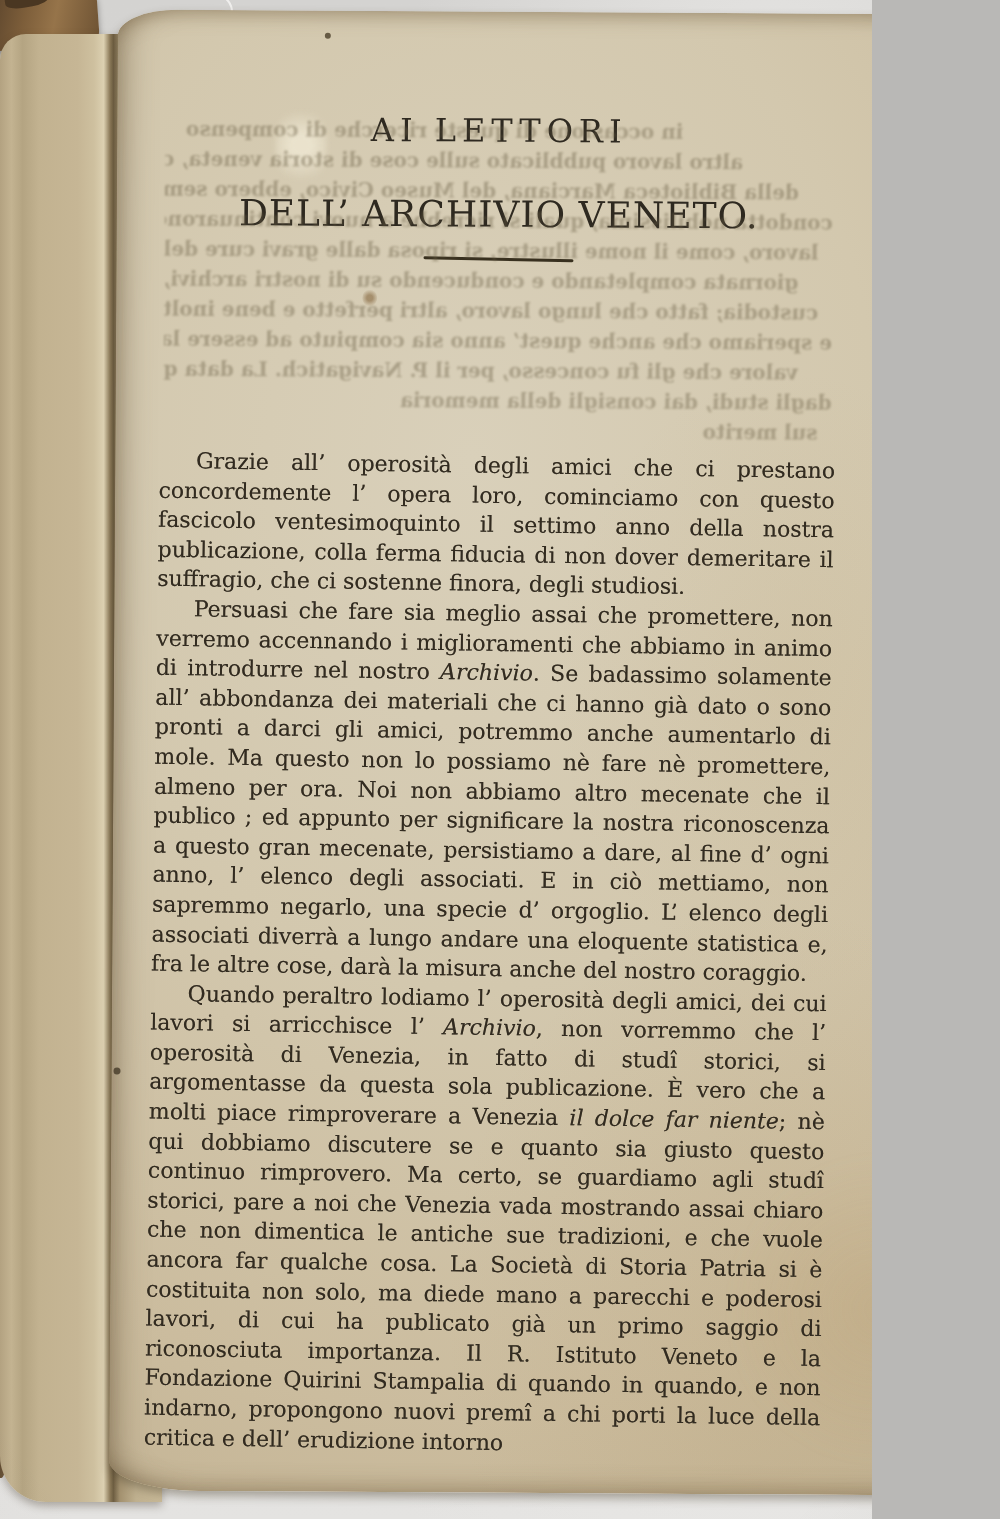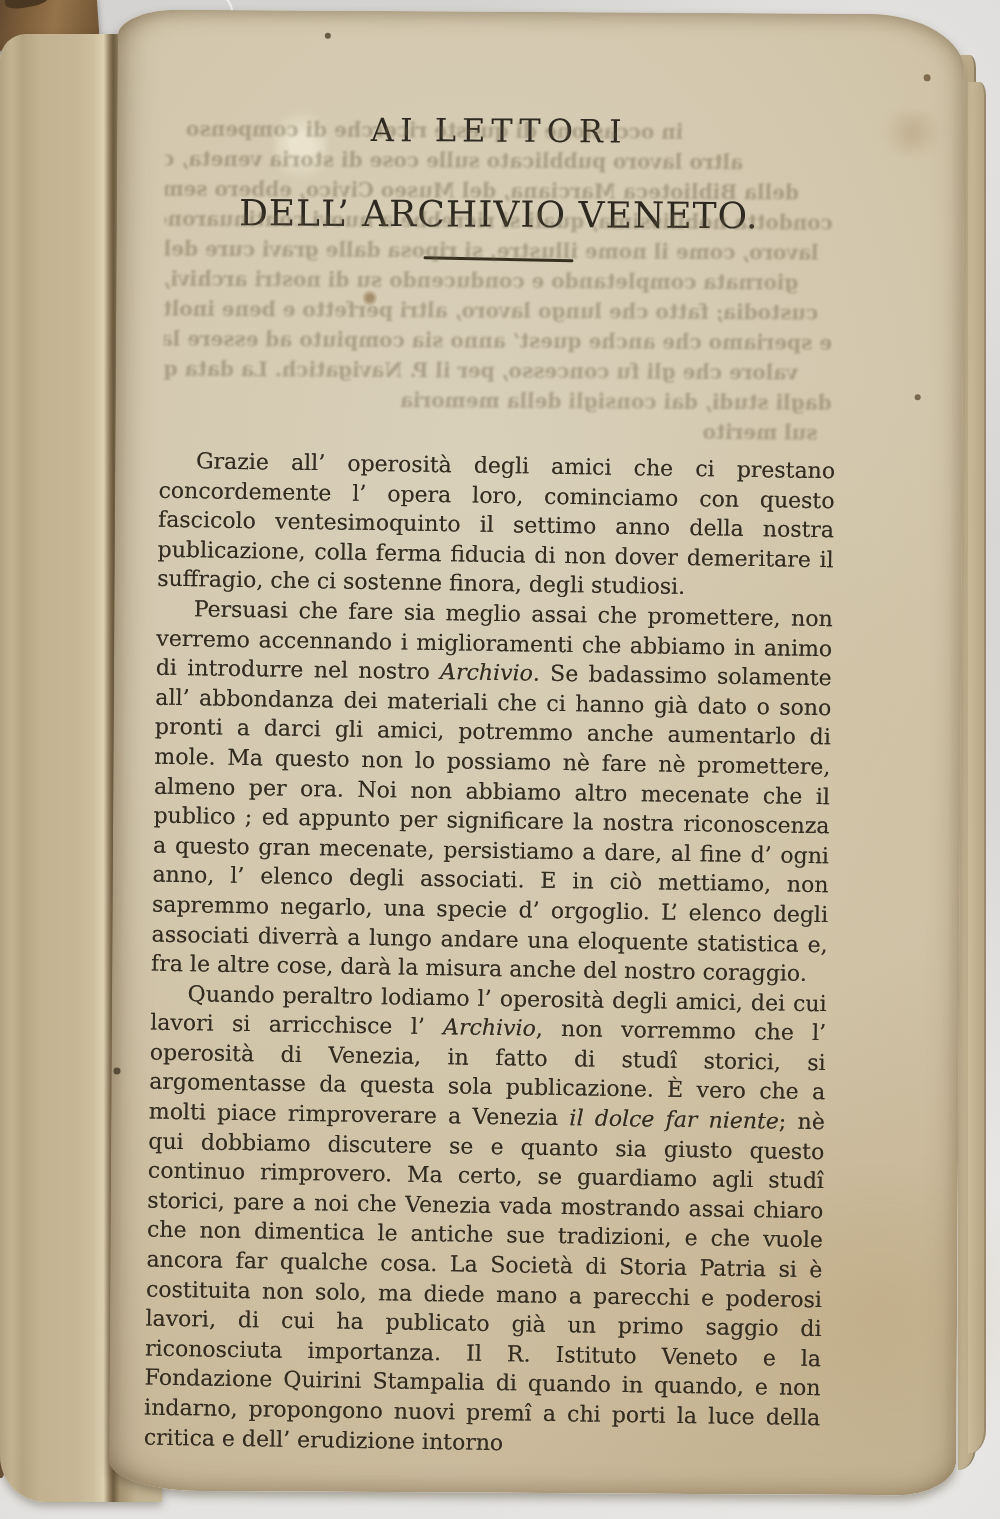--- a/index.html
+++ b/index.html
@@ -1,17 +1,17 @@
 <!DOCTYPE html>
 <html><head>
 <meta charset="utf-8">
 <style>
   html,body{margin:0;padding:0;background:#b9b8b6;}
   .scene{
-    position:relative;width:1000px;height:1519px;overflow:hidden;
+    position:relative;width:872px;height:1519px;overflow:hidden;
     font-family:"DejaVu Serif","Liberation Serif",serif;
     background:
       radial-gradient(60% 40% at 88% 8%, #e6e5e3 0%, rgba(230,229,227,0) 70%),
       radial-gradient(70% 45% at 90% 85%, #e9e8e6 0%, rgba(233,232,230,0) 70%),
       linear-gradient(180deg,#d4d3d1 0%, #d8d7d5 45%, #e4e3e1 100%);
   }
   .scene::after{ 
     content:"";position:absolute;inset:0;pointer-events:none;
     background:radial-gradient(120% 110% at 50% 45%, rgba(0,0,0,0) 60%, rgba(40,35,25,.10) 100%);
   }

